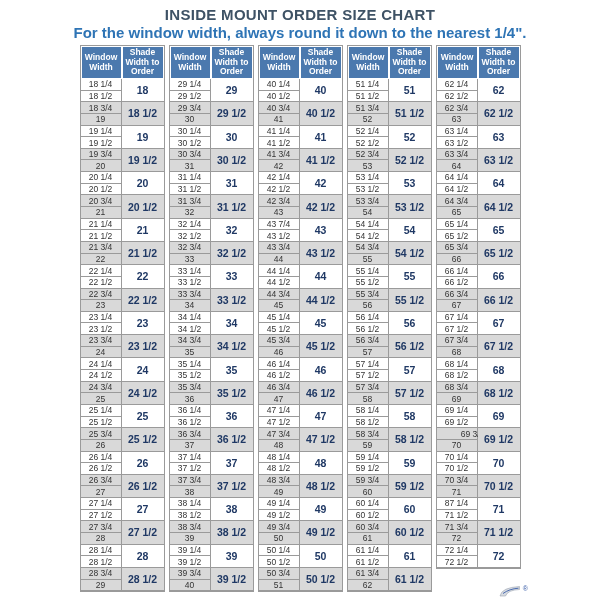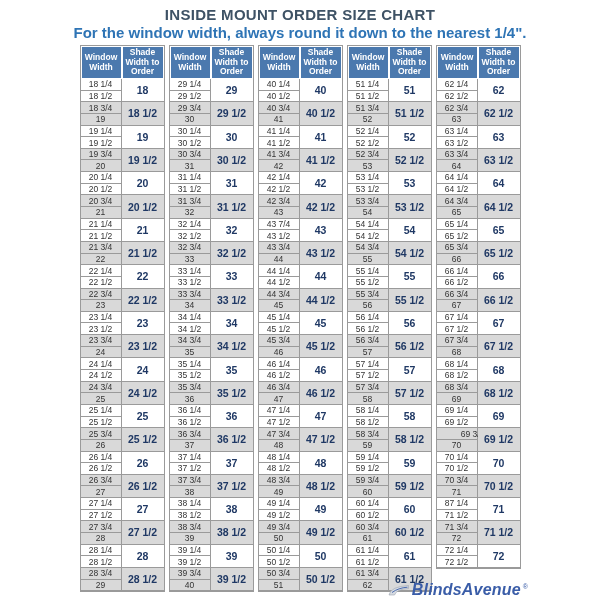--- a/index.html
+++ b/index.html
@@ -467,16 +467,15 @@
       </div>
     </div>
 
   <div class="logo">
     <span style="display:inline-flex;">
       <svg width="22" height="16" viewBox="0 0 22 16" aria-hidden="true">
         <path d="M1 13 Q2.5 4.5 20.5 3.5 L20.5 6.5 Q8.5 7 6.5 13 Z" fill="#d8dce2" stroke="#9aa3b0" stroke-width="0.6"></path>
         <path d="M4 10.5 Q10.5 5.8 19.5 5.2" stroke="#3a5da8" fill="none" stroke-width="0.9"></path>
       </svg>
     </span>
-    <span class="logo-text">BlindsAvenue</span>
     <span class="logo-mark">®</span>
   </div>
 </div>
 
 </body></html>

